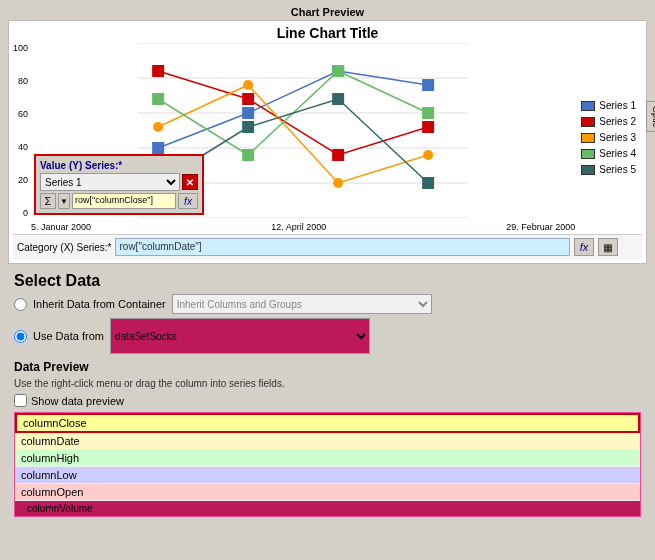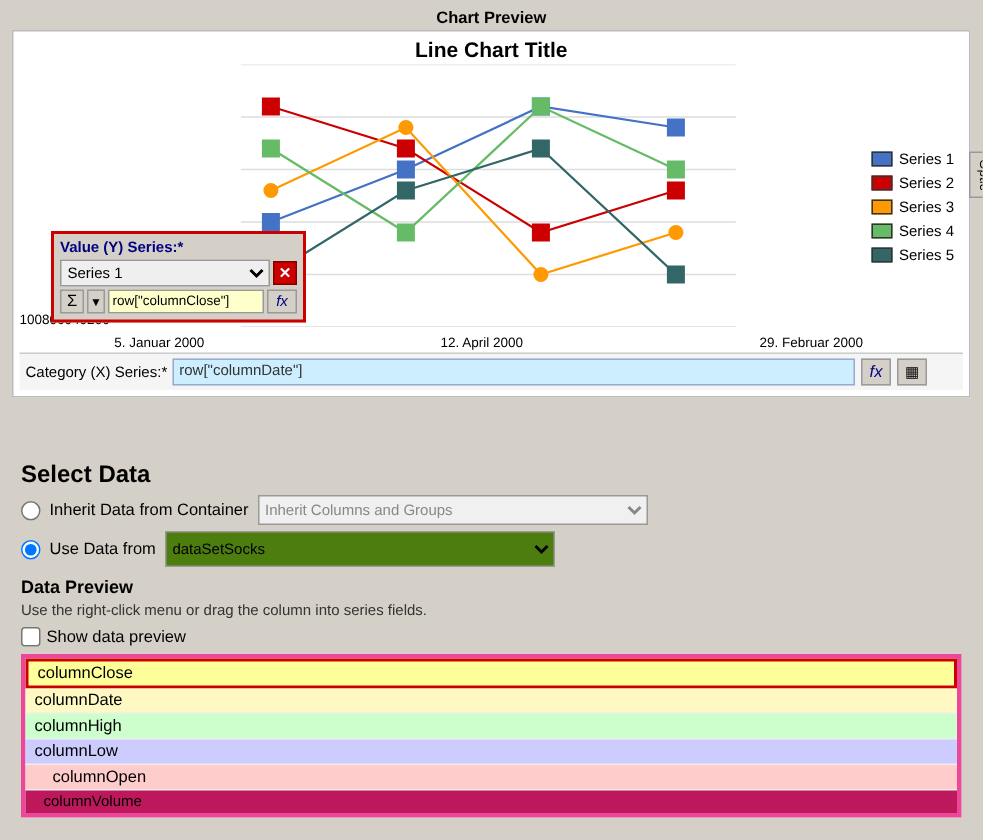--- a/index.html
+++ b/index.html
@@ -12,21 +12,20 @@
       overflow: hidden;
     }
 
     .main-container {
       width: 655px;
       height: 560px;
       background: #d4d0c8;
       position: relative;
       display: flex;
       flex-direction: column;
-      gap: 35px;
     }
 
     .legend-item {
       display: flex;
       align-items: center;
       gap: 4px;
     }
 
     
     .bottom-panel {
@@ -49,21 +48,21 @@
     <div style="text-align: center; font-size: 11px; font-weight: bold; margin-bottom: 2px;">Chart Preview</div>
 
     <div style="background: white; border: 1px solid #bbb; padding: 4px; position: relative;">
 
       <div style="text-align: center; font-size: 14px; font-weight: bold; margin-bottom: 2px;">Line Chart Title</div>
 
       <div style="display: flex; flex-direction: row;">
 
         <div style="display: flex; flex-direction: row; flex: 1; position: relative;">
 
-          <div style="display: flex; flex-direction: row; justify-content: space-between; align-items: flex-end; padding-right: 3px; height: 175px; font-size: 9px;">
+          <div style="display: flex; flex-direction: column; justify-content: space-between; align-items: flex-end; padding-right: 3px; height: 175px; font-size: 9px;">
             <span>100</span>
             <span>80</span>
             <span>60</span>
             <span>40</span>
             <span>20</span>
             <span>0</span>
           </div>
 
           <div style="flex: 1; position: relative;">
             <svg width="100%" height="175" viewBox="0 0 330 175">
@@ -175,35 +174,35 @@
       <input type="radio" name="datasrc" style="">
       <label style="font-size:11px;">Inherit Data from Container</label>
       <select style="height:20px;font-size:10px;border:1px solid #999;background:#f0f0f0;color:#888;flex:1;max-width:260px;">
         <option>Inherit Columns and Groups</option>
       </select>
     </div>
 
     <div style="display:flex;align-items:center;gap:6px;">
       <input type="radio" name="datasrc" checked="" style="">
       <label style="font-size:11px;">Use Data from</label>
-      <select style="height:24px;font-size:10px;border:1px solid #999;background:#4d7c0f;flex:1;max-width:260px;">
+      <select style="height:36px;font-size:10px;border:1px solid #999;background:#be185d;flex:1;max-width:260px;">
         <option>dataSetSocks</option>
       </select>
     </div>
 
     <div style="font-size:12px;font-weight:bold;margin-top:2px;">Data Preview</div>
     <div style="font-size:10px;color:#333;">Use the right-click menu or drag the column into series fields.</div>
 
     <div style="display:flex;align-items:center;gap:4px;margin:1px 0;">
       <input type="checkbox" style="">
       <label style="font-size:11px;">Show data preview</label>
     </div>
 
-    <div style="border:3px solid #ec4899;background:white;">
+    <div style="border:1px solid #ec4899;background:white;">
       <div style="padding:2px 6px;background:#ffff99;border:2px solid #cc0000;font-size:11px;">columnClose</div>
       <div style="padding:2px 6px;background:#fef9c3;font-size:11px;border-bottom:1px solid #eee;">columnDate</div>
       <div style="padding:2px 6px;background:#ccffcc;font-size:11px;border-bottom:1px solid #eee;">columnHigh</div>
       <div style="padding:2px 6px;background:#ccccff;font-size:11px;border-bottom:1px solid #eee;">columnLow</div>
-      <div style="padding:2px 18px;background:#ffcccc;font-size:11px;border-bottom:1px solid #eee;">columnOpen</div>
+      <div style="padding:2px 6px;background:#ffcccc;font-size:11px;border-bottom:1px solid #eee;">columnOpen</div>
       <div style="padding:2px 12px;background:#be185d;font-size:10px;">columnVolume</div>
     </div>
   </div>
 </div>
 
 </body></html>

